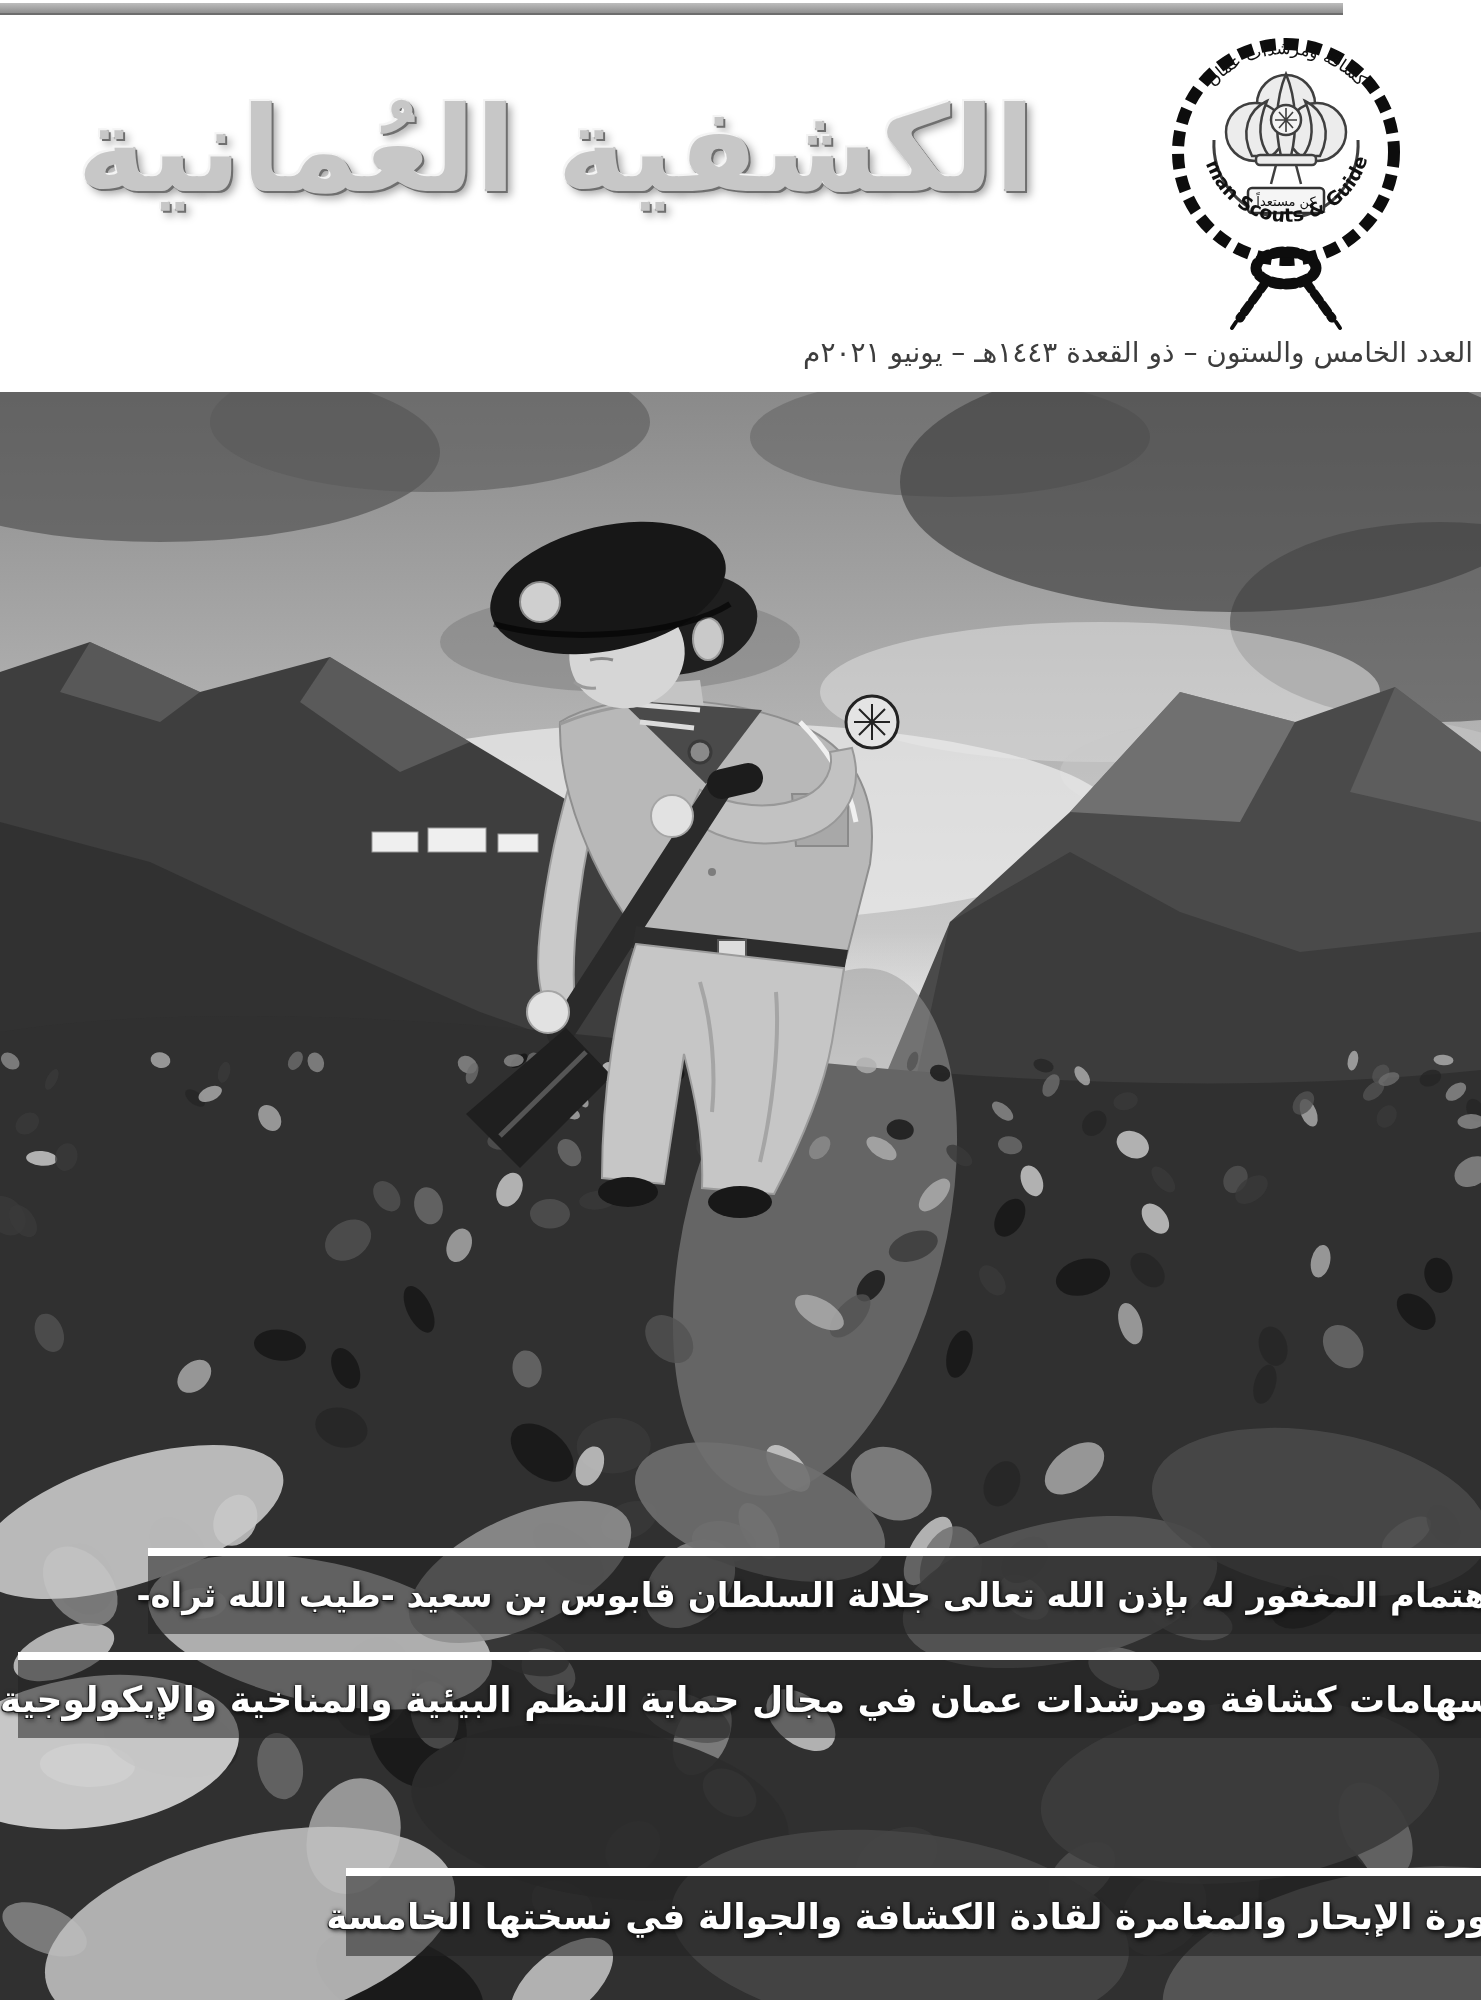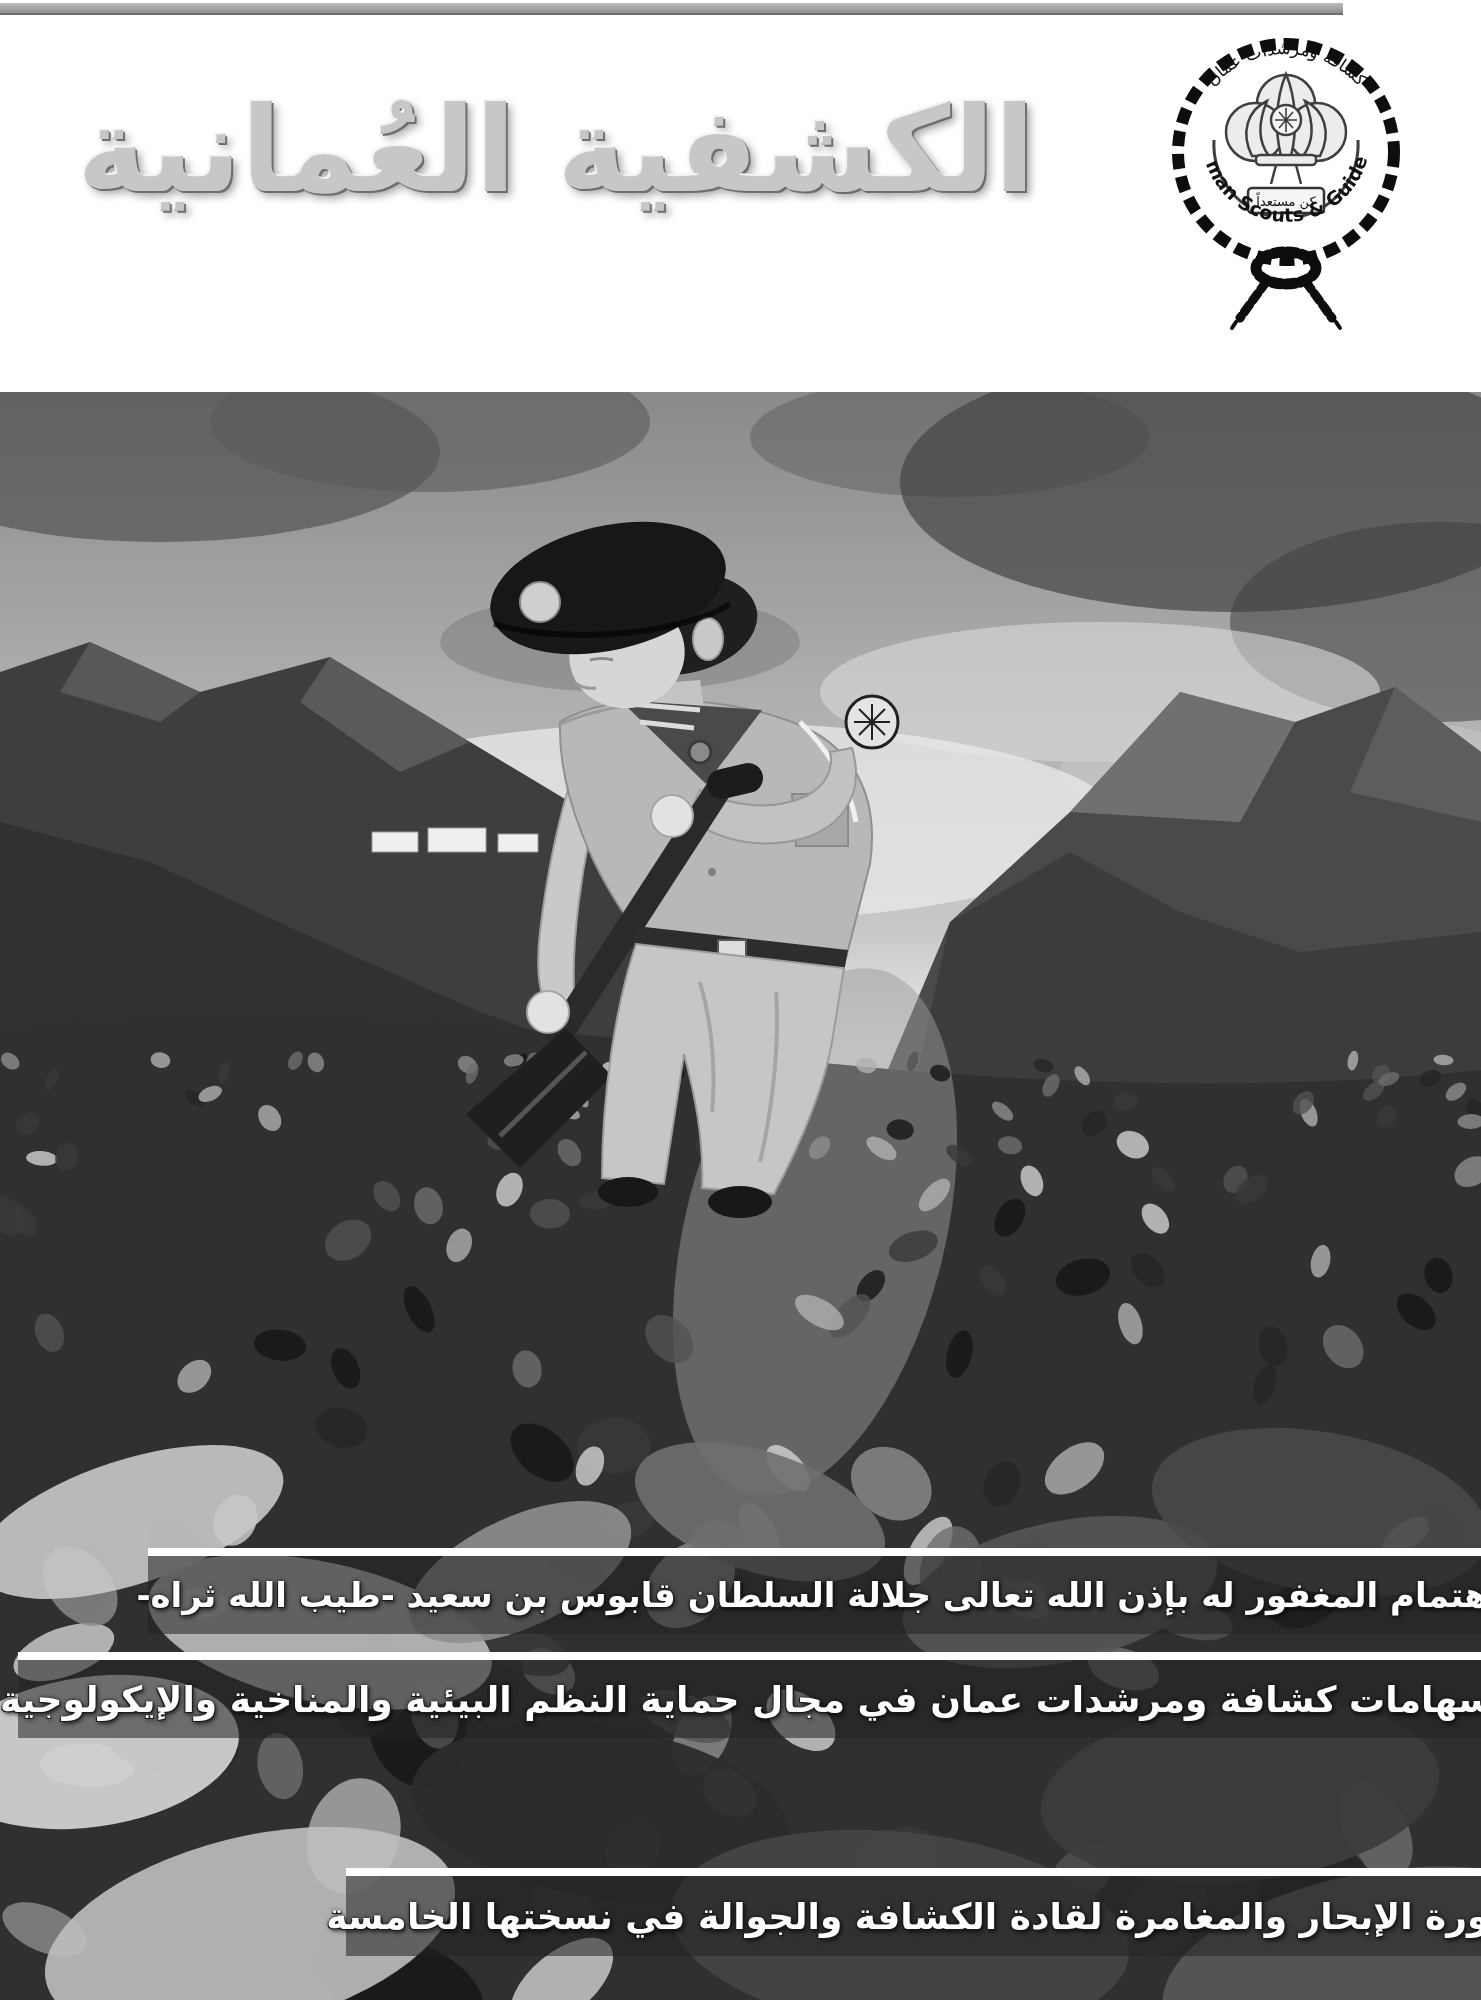--- a/index.html
+++ b/index.html
@@ -85,20 +85,21 @@
         <rect x="98" y="158" width="76" height="25" rx="4" fill="#f5f5f5" stroke="#333" stroke-width="2.5"></rect>
         <text x="136" y="176" text-anchor="middle" font-size="13" fill="#111" font-family="DejaVu Sans, sans-serif">كن مستعداً</text>
       </g>
 
       <text font-size="19" font-weight="bold" fill="#111" font-family="DejaVu Sans, sans-serif">
         <textPath href="#arcBottom" startOffset="50%" text-anchor="middle">Oman Scouts &amp; Guides</textPath>
       </text>
     </svg>
   </div>
 
+  <div class="issue-line">العدد الخامس والستون – ذو القعدة ١٤٤٣هـ – يونيو ٢٠٢١م</div>
 
   <div class="photo">
     <svg width="1481" height="1608" viewBox="0 0 1481 1608">
       <defs>
         <linearGradient id="skyGrad" x1="0" y1="0" x2="0" y2="1">
           <stop offset="0" stop-color="#8a8a8a"></stop>
           <stop offset="0.55" stop-color="#b9b9b9"></stop>
           <stop offset="1" stop-color="#dcdcdc"></stop>
         </linearGradient>
         <linearGradient id="hazeGrad" x1="0" y1="0" x2="0" y2="1">

